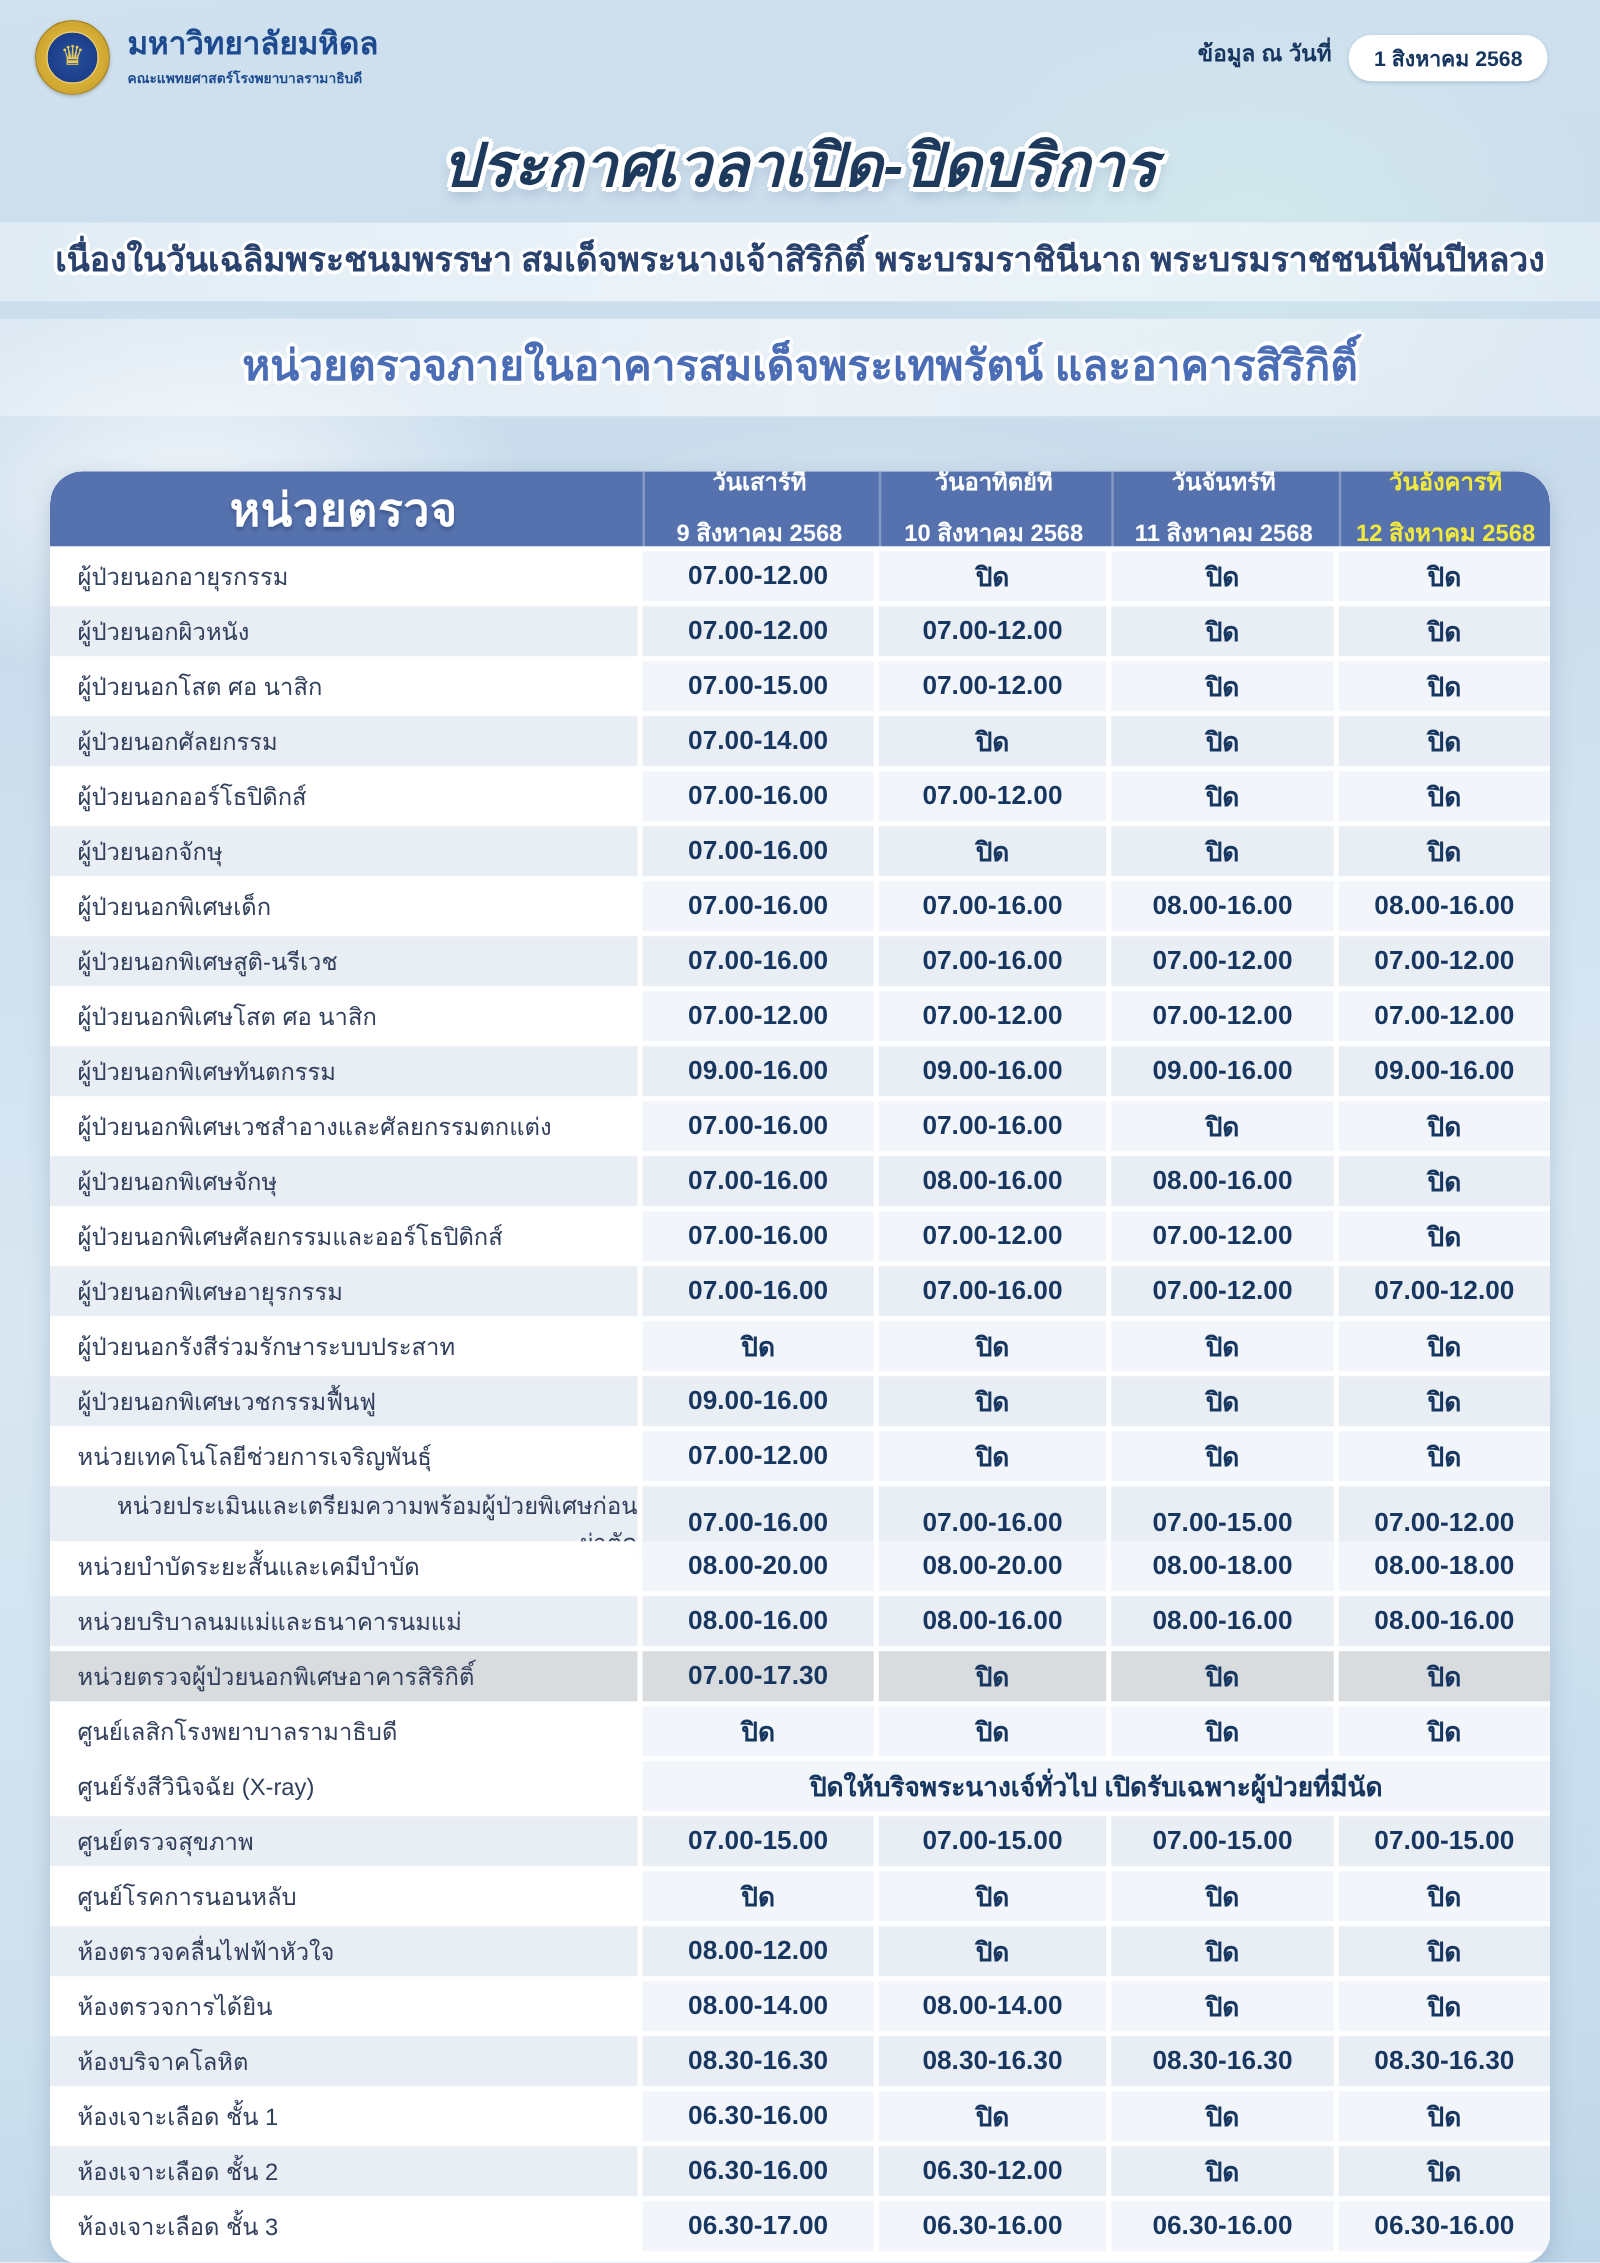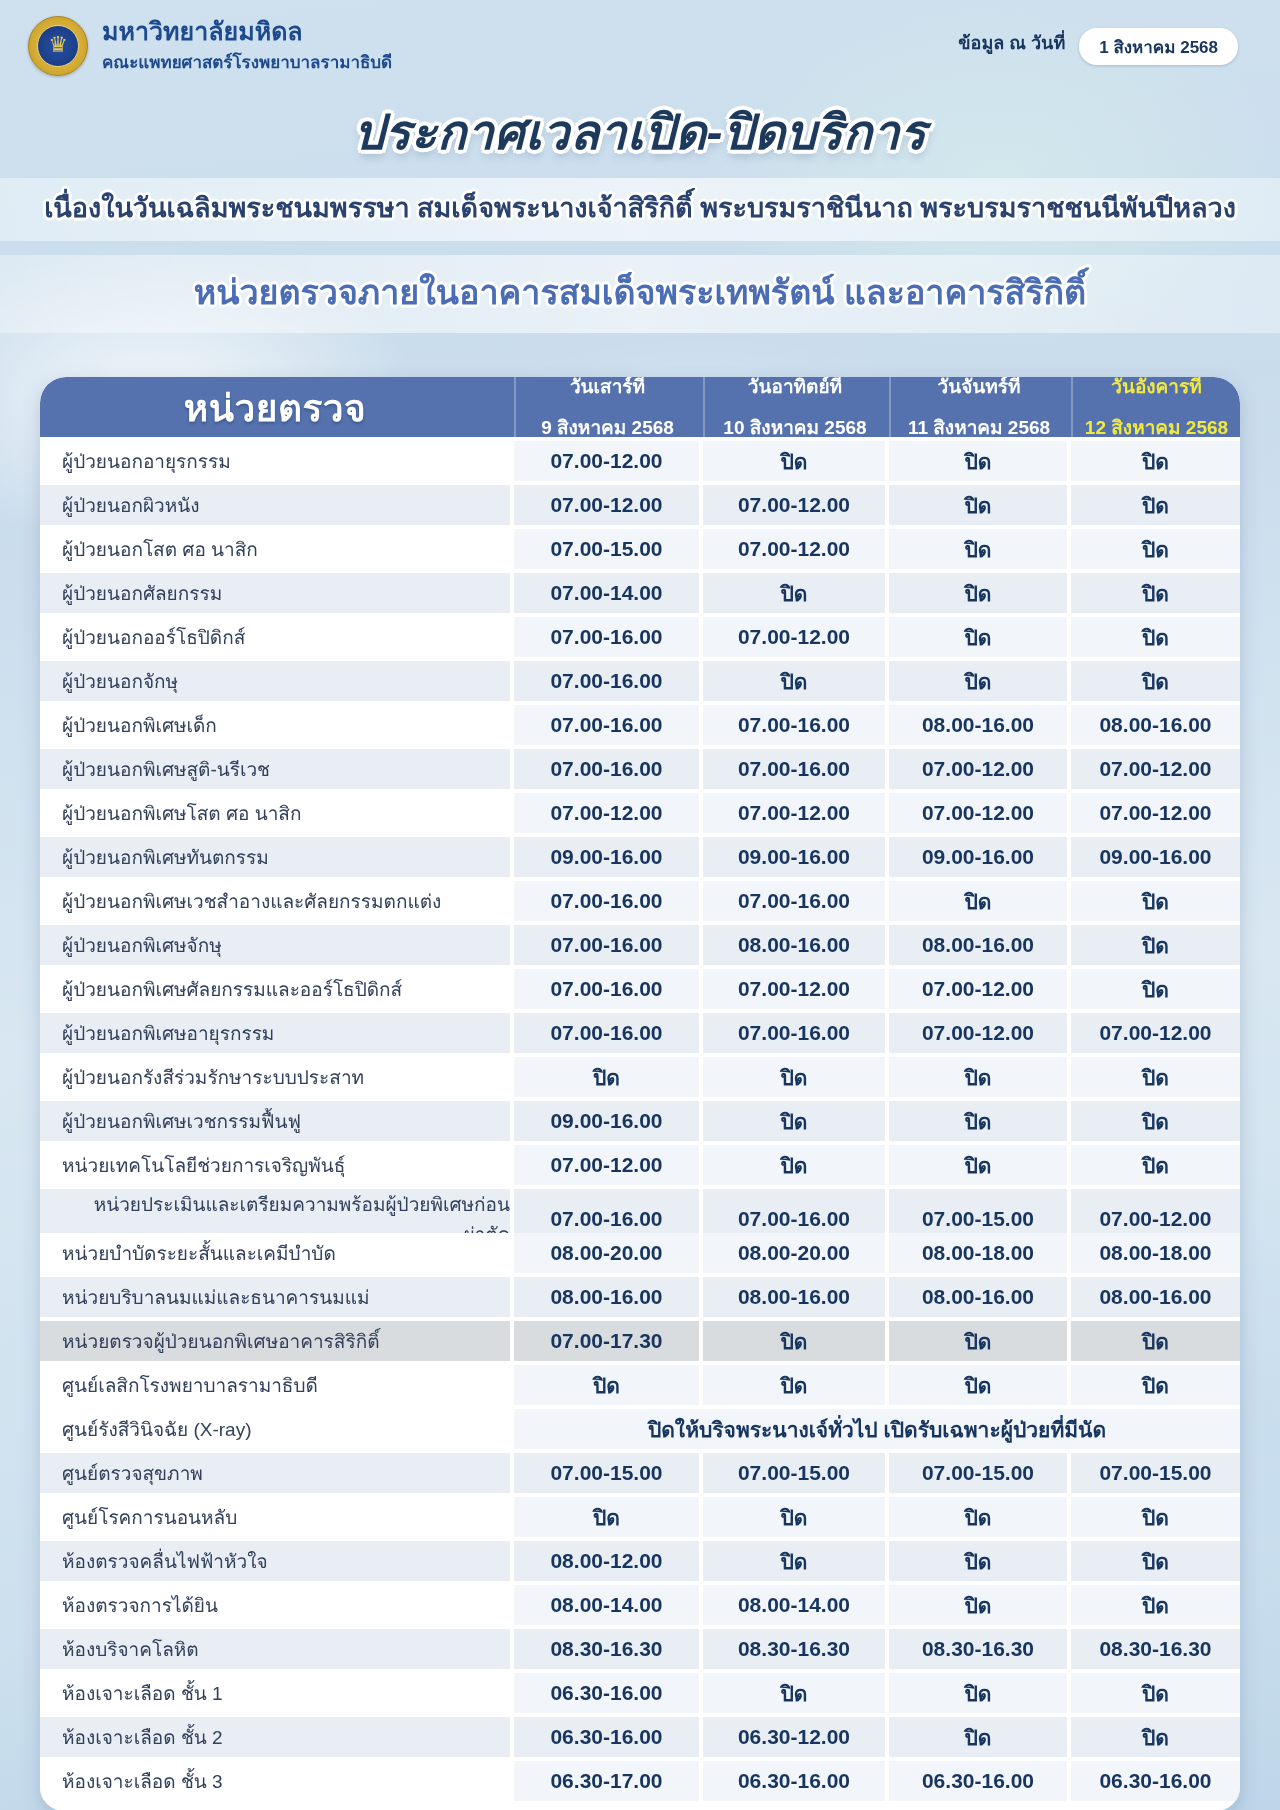--- a/index.html
+++ b/index.html
@@ -28,21 +28,21 @@
     box-shadow: 0 1px 3px rgba(0,0,0,0.25);
   }
   .emblem-inner {
     width: 42px; height: 42px; border-radius: 50%;
     background: radial-gradient(circle, #27509e 0%, #1c3e8a 70%);
     border: 1px solid #e8d07a;
     display: flex; align-items: center; justify-content: center;
   }
   .crown { color: #e9cb5a; font-size: 22px; line-height: 1; transform: translateY(-1px); }
   .org-name { font-size: 25px; font-weight: bold; color: #1d4a8e; line-height: 1.15; }
-  .org-sub  { font-size: 17px; font-weight: bold; color: #1d4a8e; margin-top: 3px; }
+  .org-sub  { font-size: 11px; font-weight: bold; color: #1d4a8e; margin-top: 3px; }
   .asof { display: flex; align-items: flex-start; gap: 14px; margin-top: 12px; }
   .asof-label { font-size: 18px; font-weight: bold; color: var(--navy, #16355f); }
   .asof-pill {
     background: #ffffff; border-radius: 18px; padding: 5px 20px;
     min-width: 140px; text-align: center;
     font-size: 17px; font-weight: bold; color: var(--navy, #16355f);
     box-shadow: 0 1px 3px rgba(70,100,140,0.3);
   }
   .title {
     text-align: center; margin-top: 10px;

